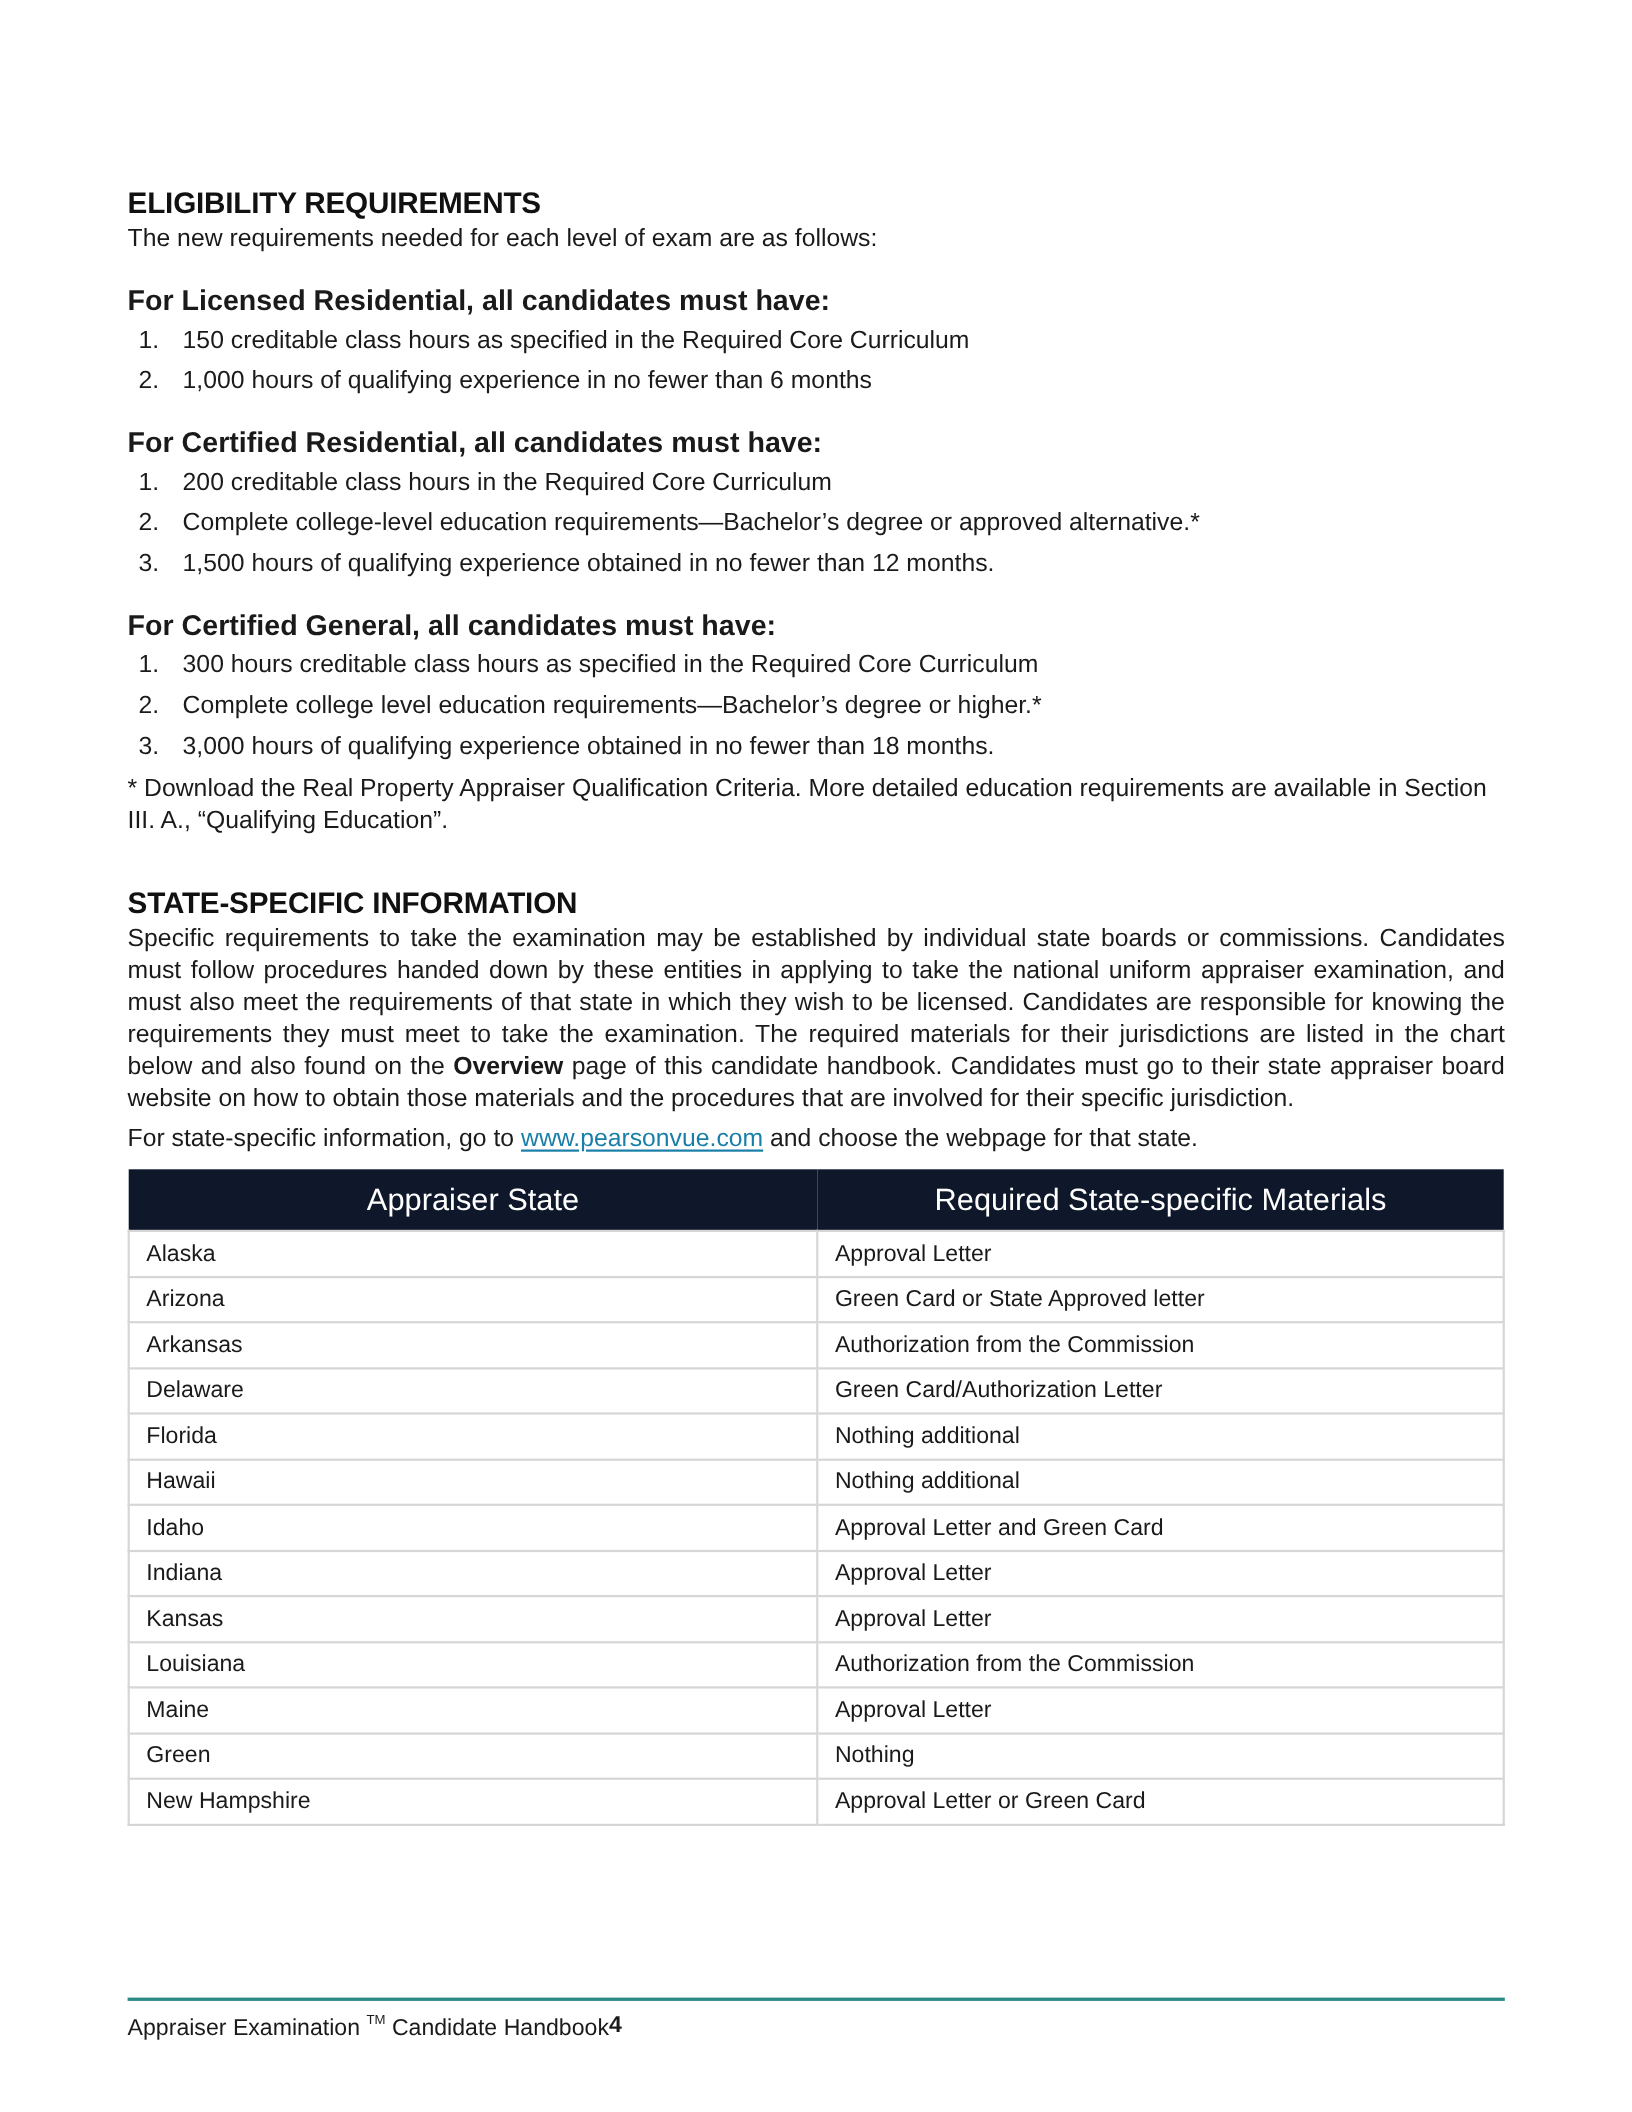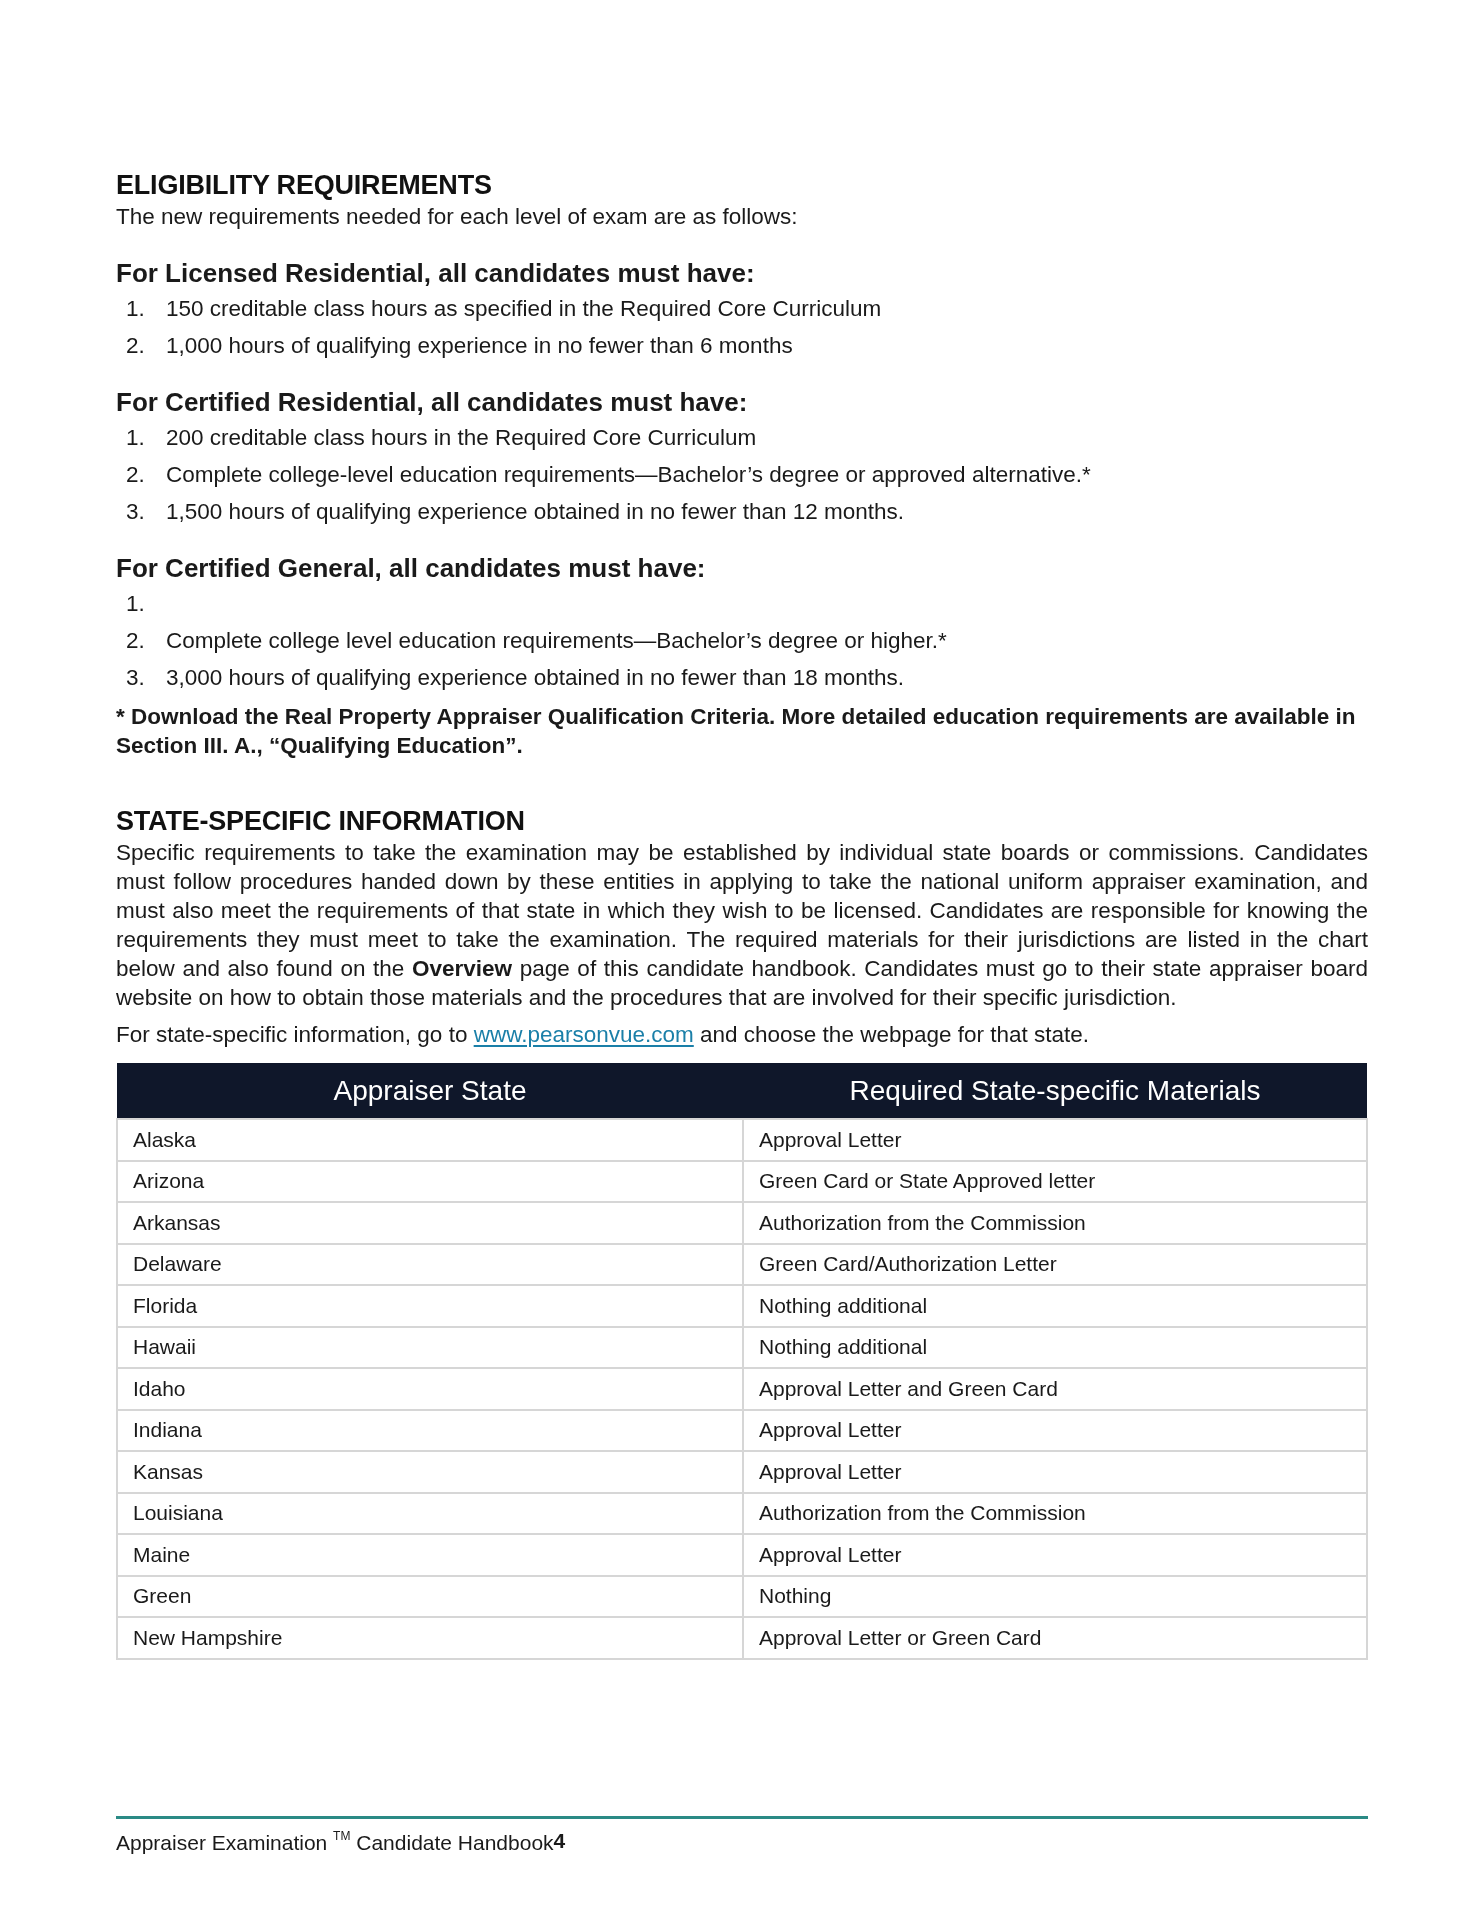--- a/index.html
+++ b/index.html
@@ -5,21 +5,21 @@
   html, body { margin: 0; padding: 0; background: #ffffff; }
   body { width: 1484px; height: 1920px; position: relative; overflow: hidden;
          font-family: "Liberation Sans", "DejaVu Sans", sans-serif; color: #1a1a1a; }
   .page { position: absolute; left: 116px; top: 168px; width: 1252px; }
   h2 { margin: 0; font-size: 27px; font-weight: bold; letter-spacing: -0.2px; line-height: 34px; color: #111; }
   .p { font-size: 22.5px; line-height: 29px; margin: 0; }
   .sub { font-size: 26px; font-weight: bold; line-height: 29px; margin: 28px 0 6px 0; }
   ol { margin: 0; padding: 0; list-style: none; }
   ol li { font-size: 22.5px; line-height: 29px; display: flex; margin-bottom: 8px; }
   ol li .num { width: 50px; text-align: left; padding-left: 10px; box-sizing: border-box; flex: none; }
-  .footnote { font-size: 22.5px; line-height: 29px; margin-top: 10px; font-weight: bold; }
+  .footnote { font-size: 22.5px; line-height: 29px; margin-top: 10px; }
   .justify { text-align: justify; font-size: 22.5px; line-height: 29px; margin: 0; }
   .gap-lg { height: 44px; }
   a.link { color: #1a7fa8; text-decoration: underline; text-underline-offset: 3px; }
   table { border-collapse: collapse; width: 1252px; margin-top: 14px; }
   thead th { background: #0f172a; color: #fff; font-weight: normal; font-size: 28px; height: 55px; padding: 0; text-align: center; }
   tbody td { border: 2px solid #d6d6d6; font-size: 21px; height: 39.5px; padding: 0 0 0 15px; color: #1a1a1a; }
   tbody td:first-child { width: 609px; margin-left: 34px; }
   .footer { position: absolute; left: 116px; top: 1816px; width: 1252px; }
   .footer .rule { height: 3px; background: #2a8a85; }
   .footer .row { display: flex; justify-content: flex-start; margin-top: 10px; font-size: 21px; }
@@ -63,20 +63,21 @@
           <span>1,500 hours of qualifying experience obtained in no fewer than 12 months.</span>
         </li>
     </ol>
   </div>
 
   <div>
     <div class="sub">For Certified General, all candidates must have:</div>
     <ol>
       <li>
           <span class="num">1.</span>
+          <span>300 hours creditable class hours as specified in the Required Core Curriculum</span>
         </li>
       <li>
           <span class="num">2.</span>
           <span>Complete college level education requirements—Bachelor’s degree or higher.*</span>
         </li>
       <li>
           <span class="num">3.</span>
           <span>3,000 hours of qualifying experience obtained in no fewer than 18 months.</span>
         </li>
     </ol>

